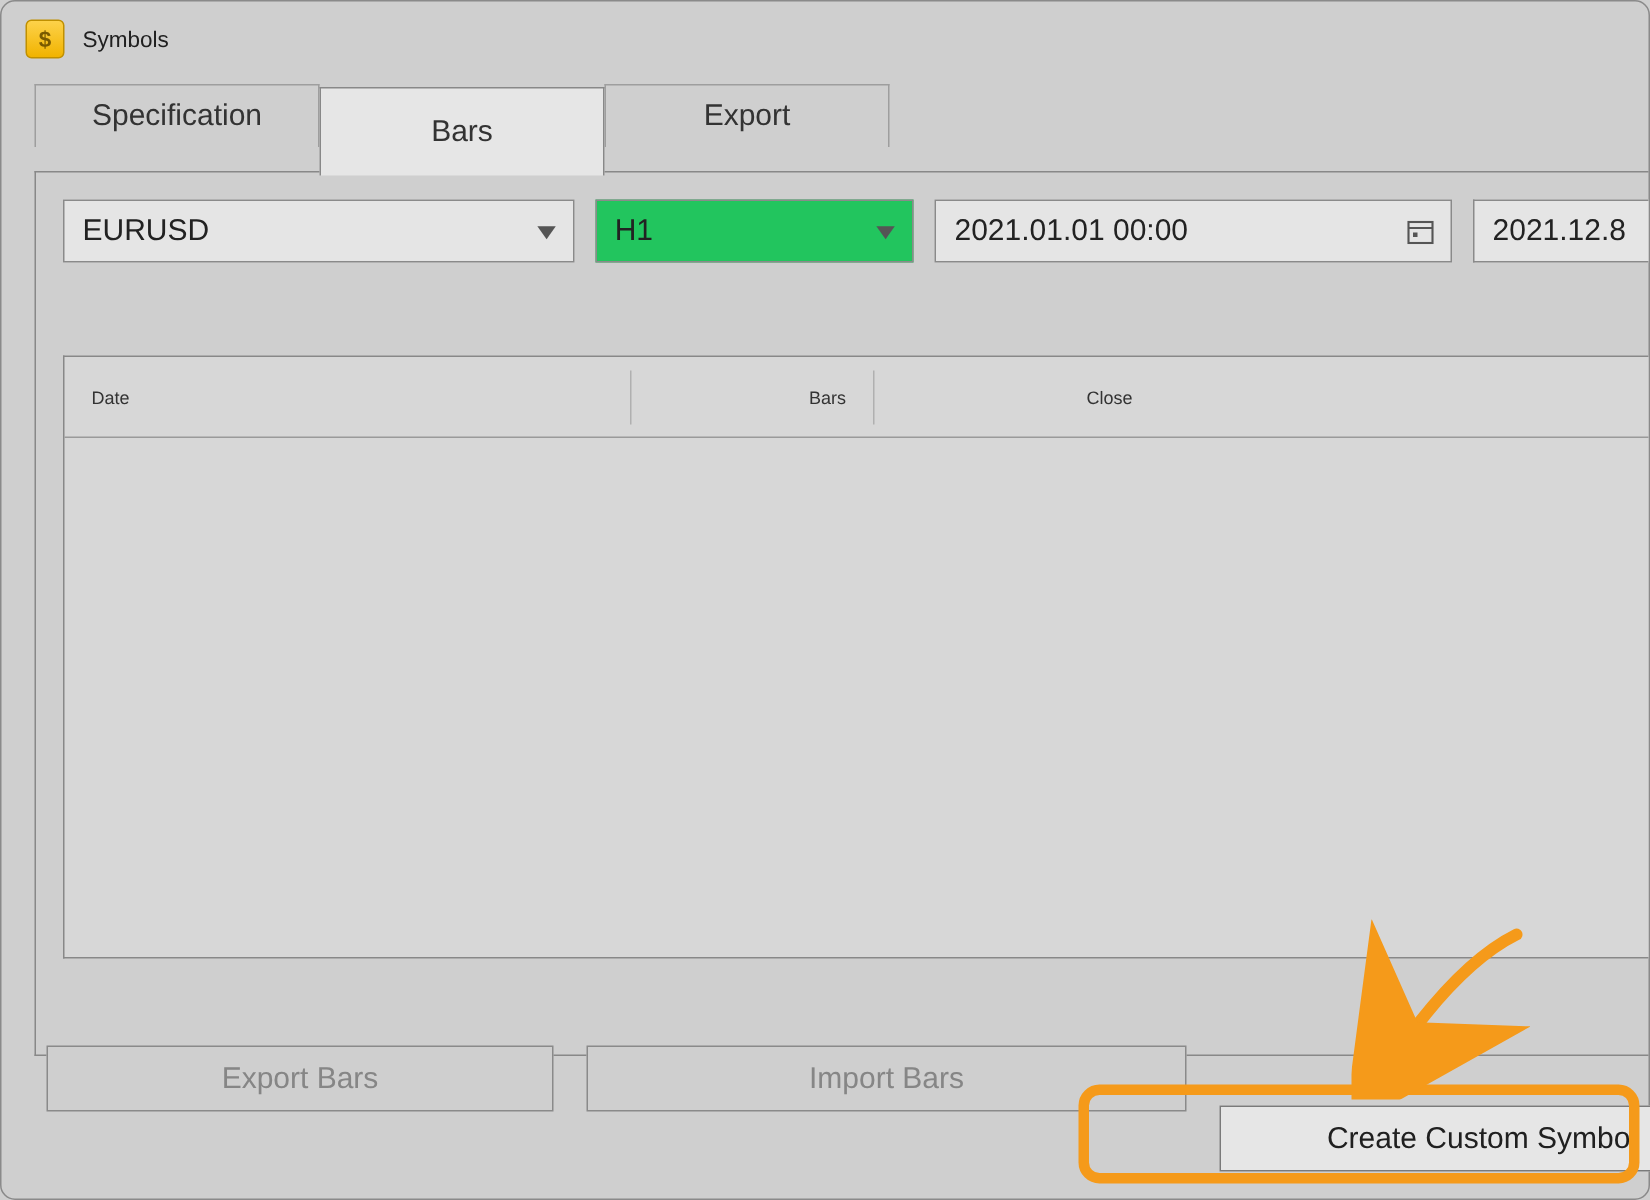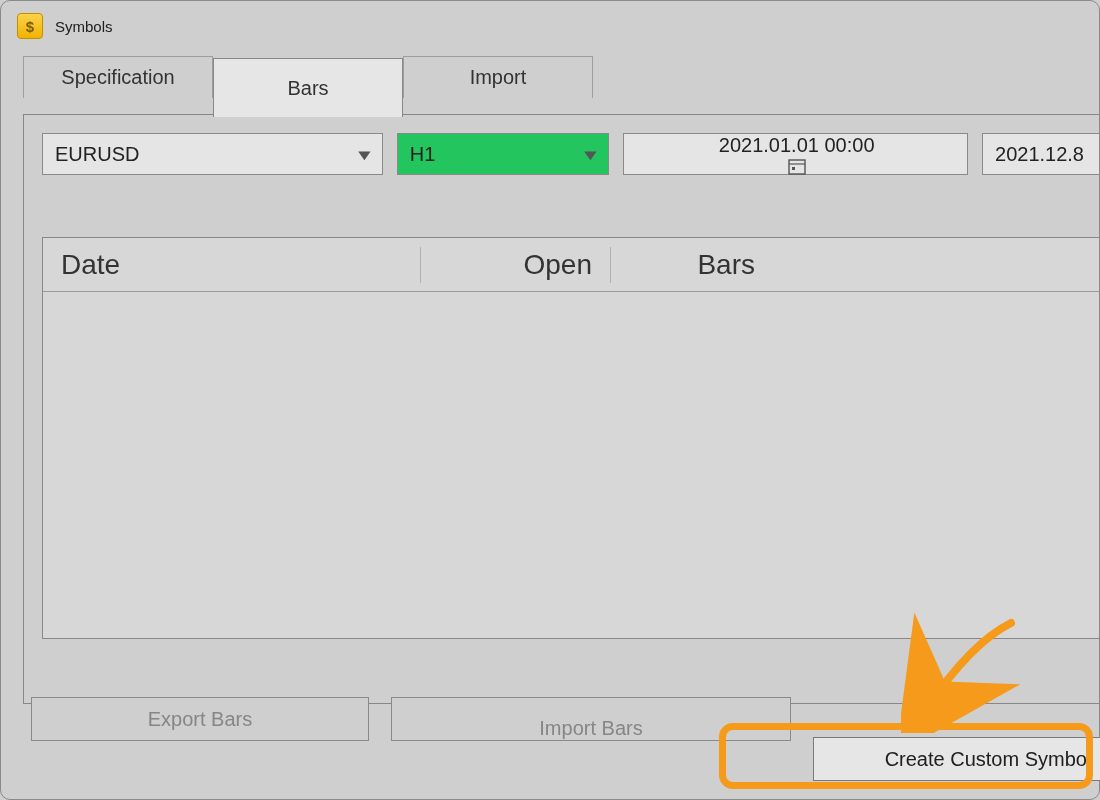--- a/index.html
+++ b/index.html
@@ -78,36 +78,36 @@
     justify-content: space-between;
   }
   .dropdown .chev { color: #555; font-size: 15px; transform: scaleX(1.4); }
   .dropdown.tf { background: #22c55e; }
   .datefield { background: #e5e5e5; }
   .datefield .cal { width:20px; height:20px; display:flex; align-items:center; justify-content:center; }
   .datefield.end { padding-right: 0; }
 
   .sym { width: 350px; }
   .tf  { width: 218px; }
-  .df1 { width: 354px; flex-direction: column; }
+  .df1 { width: 354px; }
   .df2 { width: 120px; border-right: none; }
 
   .grid {
     margin-top: 62px;
     border: 1px solid #888;
     border-right: none;
     height: 402px;
     background: #d7d7d7;
   }
   .grid-header {
     display: flex;
     height: 54px;
     border-bottom: 1px solid #9a9a9a;
     align-items: center;
-    font-size: 28px;
+    font-size: 12px;
     color: #333;
   }
   .grid-header > div {
     border-right: 1px solid #b0b0b0;
     height: 36px; display:flex; align-items:center;
     padding: 0 18px;
   }
   .grid-header > div:last-child { border-right: none; }
   .col-date  { width: 378px; justify-content:flex-start; }
   .col-open  { width: 190px; justify-content:flex-end; }
@@ -123,21 +123,21 @@
   .btn {
     height: 44px;
     border: 1px solid #8a8a8a;
     background: #cfcfcf;
     display: flex; align-items: center; justify-content: center;
     font-size: 20px;
   }
   .btn.disabled { color: #868686; }
   .btn.enabled  { color: #202020; background: #e6e6e6; border-color:#7a7a7a; }
   .btn.export { width: 338px; }
-  .btn.import { width: 400px; align-items: flex-end; }
+  .btn.import { width: 400px; }
   .btn.create { width: 350px; margin-top: 40px; }
 
   .highlight-ring {
     position: absolute;
     border: 7px solid #f59a1a;
     border-radius: 14px;
     pointer-events: none;
   }
 
   .arrow-wrap {
@@ -156,21 +156,21 @@
   </div>
 
   <div class="tabstrip">
     <div class="tab">
       <span>Specification</span>
     </div>
     <div class="tab active">
       <span>Bars</span>
     </div>
     <div class="tab">
-      <span>Import</span>
+      <span>Export</span>
     </div>
   </div>
 
   <div class="tabpanel">
 
     <div class="filter-row">
       <div class="dropdown sym">
         <span>EURUSD</span>
         <span class="chev">▼</span>
       </div>
@@ -191,25 +191,25 @@
       <div class="datefield df2 end">
         <span>2021.12.8</span>
       </div>
     </div>
 
     <div class="grid">
       <div class="grid-header">
         <div class="col-date">
             <span>Date</span>
           </div>
-        <div class="col-open">
-            <span>Open</span>
-          </div>
         <div class="col-high">
             <span>Bars</span>
+          </div>
+        <div class="col-close">
+            <span>Close</span>
           </div>
       </div>
       <div style="height:346px;"></div>
     </div>
 
   </div>
 
   <div class="bottom-buttons">
     <div class="btn export disabled">
       <span>Export Bars</span>

